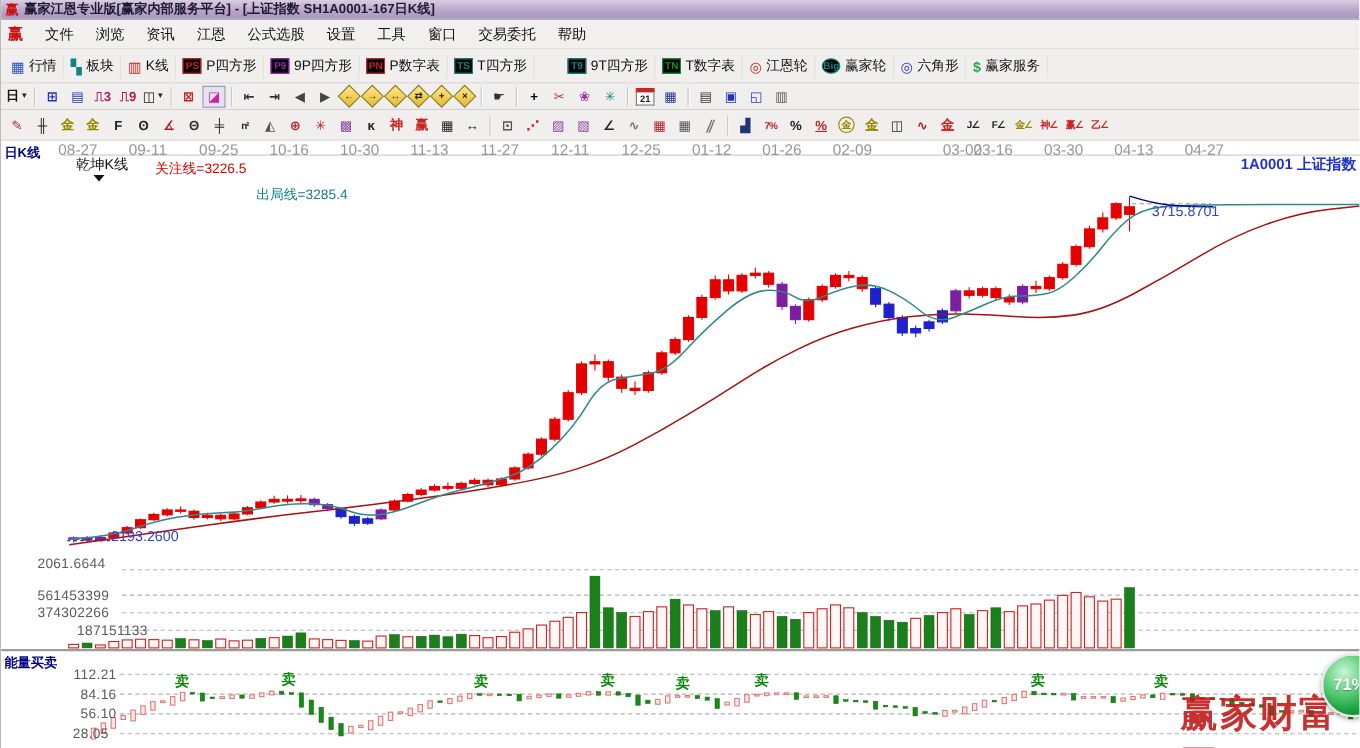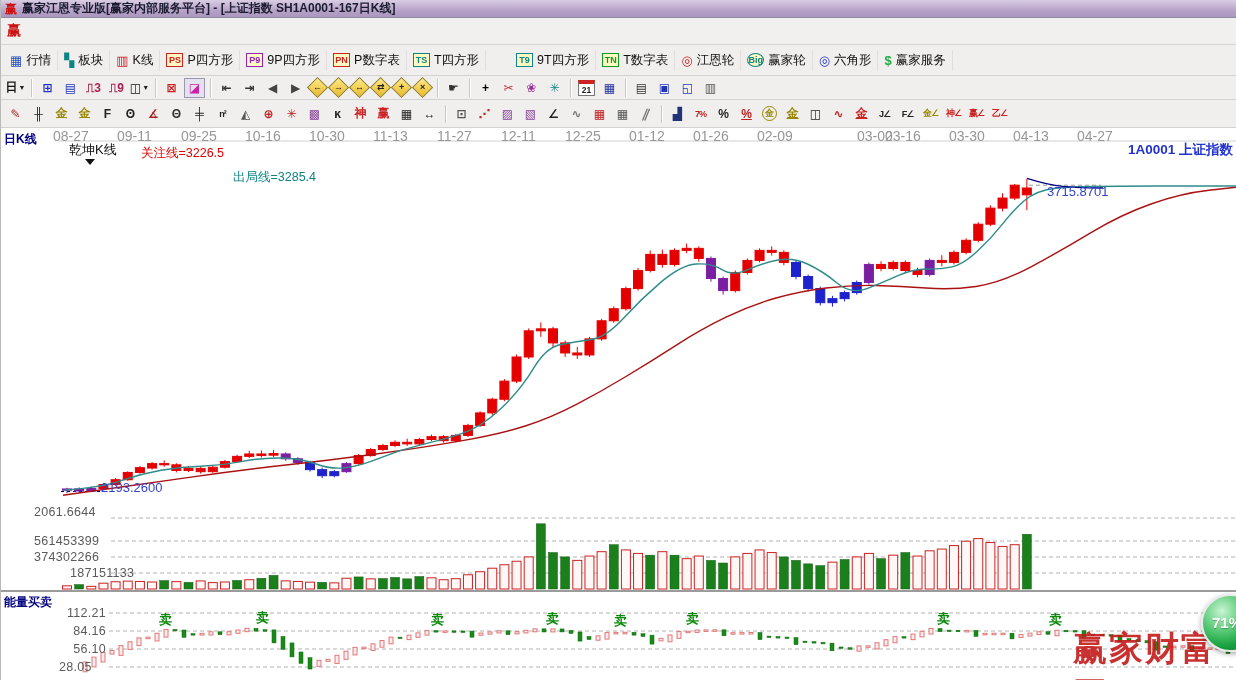--- a/index.html
+++ b/index.html
@@ -14,21 +14,21 @@
   .menubar{height:27px;background:#f1f0ef;display:flex;align-items:center;padding:0 6px;border-bottom:1px solid #d7d5d3;}
   .mlogo{color:#cc1111;font-weight:bold;font-size:14px;margin-right:10px;cursor:default;}
   .menu-item{font-size:13px;color:#111;padding:3px 10px;cursor:default;}
   
   .toolbar{display:flex;align-items:center;background:#f0efee;border-bottom:1px solid #d4d2d0;padding:0 3px;}
   .tb1{height:31px;}
   .tb2{height:24px;}
   .tb3{height:28px;}
   .tb-btn{display:inline-flex;align-items:center;gap:4px;padding:2px 6px;font-size:12.5px;color:#111;border-right:1px solid #e2e0de;cursor:default;white-space:nowrap;}
   .tb-ic{font-size:13px;line-height:13px;font-weight:bold;}
-  .badge{display:inline-block;min-width:17px;height:14px;border:1px solid;background:#fef9c3;font-size:9px;font-weight:bold;text-align:center;line-height:12px;}
+  .badge{display:inline-block;min-width:17px;height:14px;border:1px solid;background:#000000;font-size:9px;font-weight:bold;text-align:center;line-height:12px;}
   .badge.round{border-radius:50%;width:16px;}
   .ibtn{position:relative;display:inline-flex;align-items:center;justify-content:center;width:21px;height:20px;margin:0 1px;font-size:12px;font-weight:bold;cursor:default;}
   .ibtn.pressed{border:1px solid #9a98b0;background:#e4e2ee;}
   .ibtn .dd{font-size:7px;color:#222;margin-left:1px;}
   .vsep{width:1px;height:18px;background:#c9c7c5;margin:0 4px;box-shadow:1px 0 0 #fff;}
   .diam{display:inline-flex;align-items:center;justify-content:center;width:15px;height:15px;background:linear-gradient(135deg,#ffe98a,#e8b82a);border:1px solid #8a7a18;transform:rotate(45deg);margin:2px 3px;}
   .diam>span{transform:rotate(-45deg);font-size:9px;color:#222;font-weight:bold;line-height:9px;}
   .cal{width:17px;height:16px;border:1px solid #777;background:#fff;font-size:8.5px;font-weight:bold;color:#222;text-align:center;line-height:13px;border-top:4px solid #cc2222;}
   .circ{border:1px solid;border-radius:50%;width:15px;height:15px;line-height:13px;text-align:center;font-size:9px;}
   .ul{text-decoration:underline;}
@@ -57,20 +57,32 @@
 </head>
 <body>
 
 <div id="app">
   <div class="titlebar">
     <span class="tlogo">赢</span>
     <span class="ttext">赢家江恩专业版[赢家内部服务平台] - [上证指数  SH1A0001-167日K线]</span>
   </div>
   <div class="menubar">
     <span class="mlogo">赢</span>
+    <span id="menu-items" style="display:inline-flex;">
+        <span class="menu-item">文件</span>
+        <span class="menu-item">浏览</span>
+        <span class="menu-item">资讯</span>
+        <span class="menu-item">江恩</span>
+        <span class="menu-item">公式选股</span>
+        <span class="menu-item">设置</span>
+        <span class="menu-item">工具</span>
+        <span class="menu-item">窗口</span>
+        <span class="menu-item">交易委托</span>
+        <span class="menu-item">帮助</span>
+      </span>
   </div>
   <div class="toolbar tb1" id="toolbar-main">
       <span class="tb-btn">
         <span class="tb-ic" style="color: rgb(42, 82, 190);">▦</span>
         <span>行情</span>
       </span>
       <span class="tb-btn">
         <span class="tb-ic" style="color: rgb(14, 133, 133);">▚</span>
         <span>板块</span>
       </span>
@@ -749,21 +761,21 @@
     <div id="vol-axis">
         <div class="lbl axis-lbl" style="left: 33px; top: 406px;">561453399</div>
         <div class="lbl axis-lbl" style="left: 33px; top: 422px;">374302266</div>
         <div class="lbl axis-lbl" style="left: 33px; top: 438px; margin-left: 36px;">187151133</div>
       </div>
     <div class="lbl navy" style="left:3px;top:466px;">能量买卖</div>
     <div id="osc-axis">
         <div class="lbl axis-lbl" style="left: 58px; width: 47px; text-align: right; top: 478px;">112.21</div>
         <div class="lbl axis-lbl" style="left: 58px; width: 47px; text-align: right; top: 496px;">84.16</div>
         <div class="lbl axis-lbl" style="left: 58px; width: 47px; text-align: right; top: 514px;">56.10</div>
-        <div class="lbl axis-lbl" style="left: 58px; width: 47px; text-align: left; top: 532px;">28.05</div>
+        <div class="lbl axis-lbl" style="left: 58px; width: 47px; text-align: center; top: 532px;">28.05</div>
       </div>
     <div id="date-row">
         <div class="lbl date-lbl" style="left: 52px; top: 0px;">08-27</div>
         <div class="lbl date-lbl" style="left: 116px; top: 0px;">09-11</div>
         <div class="lbl date-lbl" style="left: 180px; top: 0px;">09-25</div>
         <div class="lbl date-lbl" style="left: 244px; top: 0px;">10-16</div>
         <div class="lbl date-lbl" style="left: 308px; top: 0px;">10-30</div>
         <div class="lbl date-lbl" style="left: 372px; top: 0px;">11-13</div>
         <div class="lbl date-lbl" style="left: 436px; top: 0px;">11-27</div>
         <div class="lbl date-lbl" style="left: 500px; top: 0px;">12-11</div>

